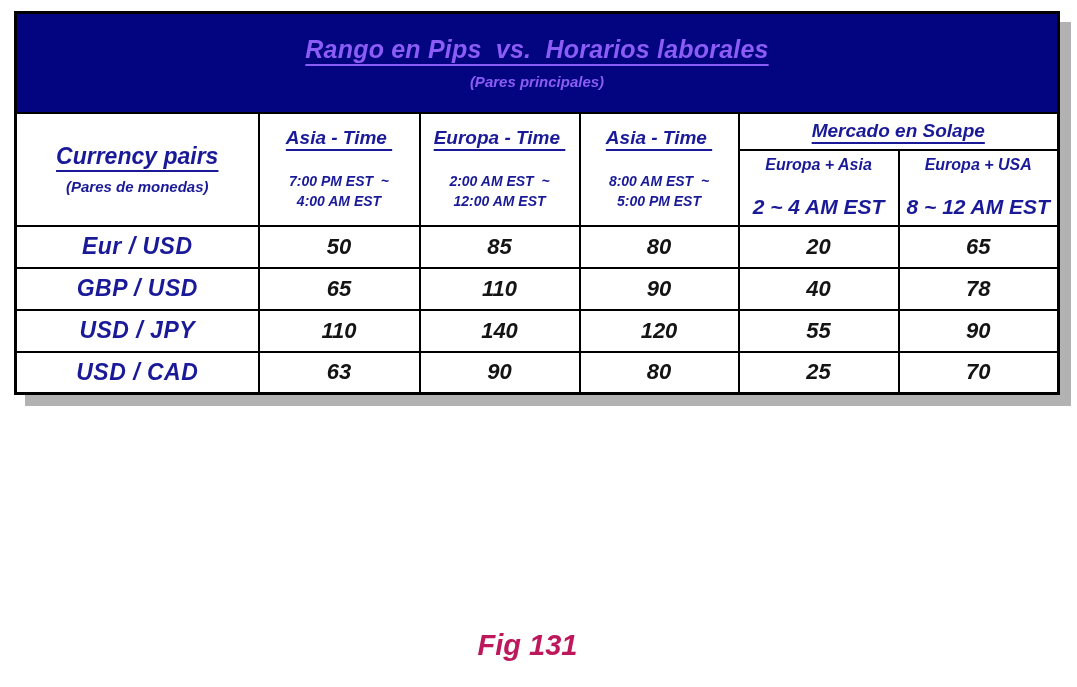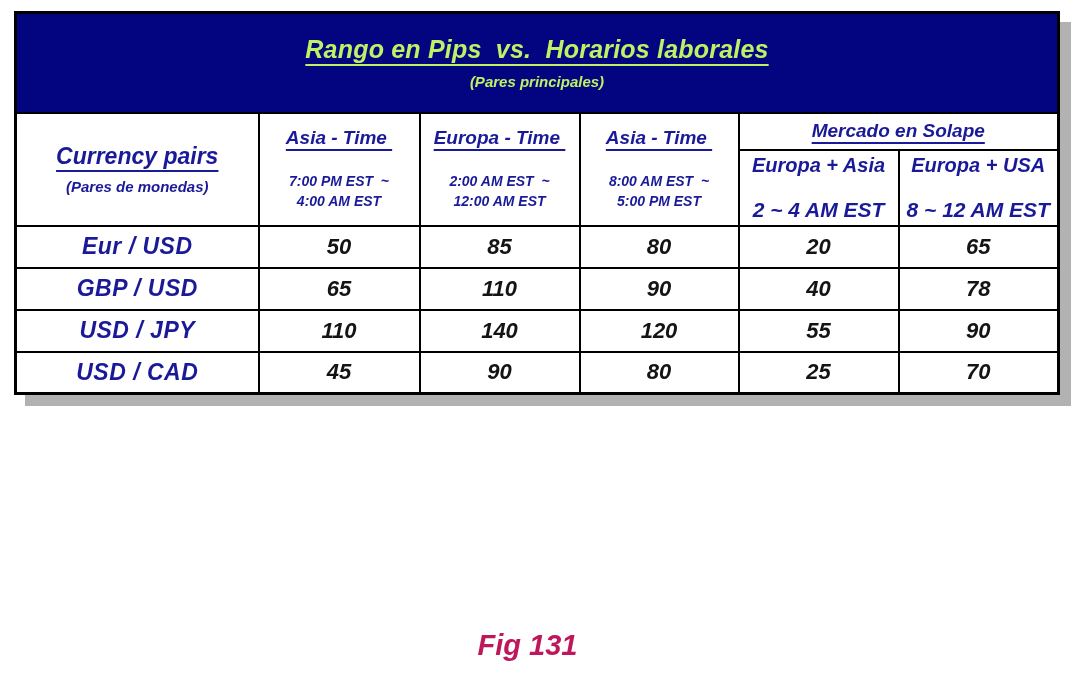--- a/index.html
+++ b/index.html
@@ -32,21 +32,21 @@
   table.pips td {
     border: 2px solid #000000;
     text-align: center;
     vertical-align: middle;
     padding: 0;
   }
   
   td.title-cell {
     background: #03047f;
     height: 100px;
-    color: #bef264;
+    color: #8b5cf6;
   }
   .main-title {
     font-size: 25px;
     letter-spacing: 0.2px;
     text-decoration: underline;
     text-decoration-thickness: 2px;
     text-underline-offset: 6px;
     white-space: pre-wrap;
   }
   .sub-title {
@@ -81,21 +81,21 @@
     white-space: pre-wrap;
   }
   td.overlap-hdr { height: 36px; }
   .overlap-label {
     font-size: 19px;
     text-decoration: underline;
     text-decoration-thickness: 2px;
     text-underline-offset: 5px;
   }
   td.overlap-sub { height: 73px; }
-  .overlap-col-label { font-size: 20px; }
+  .overlap-col-label { font-size: 16px; }
   .overlap-col-time { font-size: 21px; margin-top: 21px; white-space: pre-wrap; }
   
   tr.data-row td { height: 42px; }
   td.pair-cell {
     color: #1a1a99;
     font-size: 23px;
     letter-spacing: 0.5px;
   }
   td.value-cell {
     color: #141414;
@@ -201,21 +201,21 @@
       <tr class="data-row">
         <td class="pair-cell">USD / JPY</td>
         <td class="value-cell">110</td>
         <td class="value-cell">140</td>
         <td class="value-cell">120</td>
         <td class="value-cell">55</td>
         <td class="value-cell">90</td>
       </tr>
       <tr class="data-row">
         <td class="pair-cell">USD / CAD</td>
-        <td class="value-cell">45</td>
+        <td class="value-cell">63</td>
         <td class="value-cell">90</td>
         <td class="value-cell">80</td>
         <td class="value-cell">25</td>
         <td class="value-cell">70</td>
       </tr>
     </tbody>
       </table>
   </div>
 
   <div class="fig-label">Fig 131</div>

